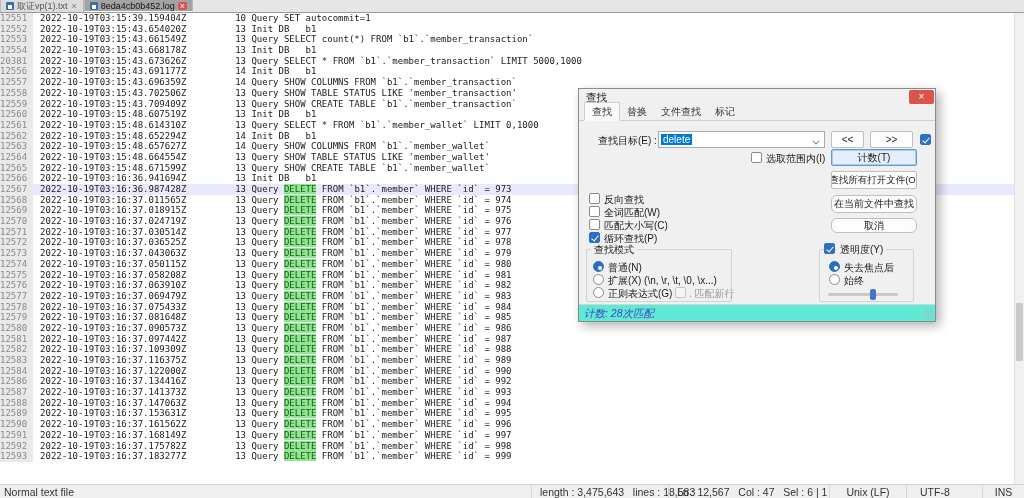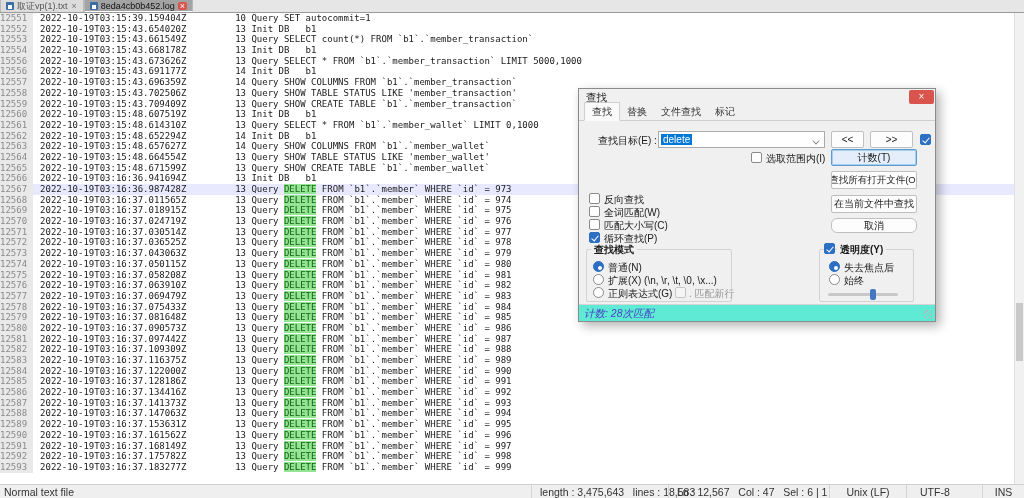--- a/index.html
+++ b/index.html
@@ -65,21 +65,21 @@
   .cb { position:absolute; width:11px; height:11px; background:#fff; border:1px solid #8a8a8a; border-radius:2px; }
   .cb.checked { background:#2d6fc4; border-color:#2d6fc4; }
   .cb.checked:after { content:""; position:absolute; left:2.5px; top:0.5px; width:3px; height:6px;
                       border-right:1.5px solid #fff; border-bottom:1.5px solid #fff; transform:rotate(40deg); }
   .cb.disabled { border-color:#c5c5c5; background:#f5f5f5; }
   .rd { position:absolute; width:11px; height:11px; border:1px solid #8a8a8a; border-radius:50%; background:#fff; }
   .rd.selected { background:#2d6fc4; border-color:#2d6fc4; }
   .rd.selected:after { content:""; position:absolute; left:3.5px; top:3.5px; width:4px; height:4px; border-radius:50%; background:#fff; }
 
   .groupbox { position:absolute; border:1px solid #d2d2d2; border-radius:2px; }
-  .grouplabel { position:absolute; background:#f0f0f0; padding:0 3px; white-space:nowrap;font-weight:bold; }
+  .grouplabel { position:absolute; background:#f0f0f0; padding:0 3px; white-space:nowrap; }
   .gray { color:#9a9a9a; }
 
   .slider-track { position:absolute; height:3px; background:#c8c8c8; border-radius:2px; }
   .slider-thumb { position:absolute; width:6px; height:11px; background:#4576c4; border-radius:2px; }
 
   .dlg-status { position:absolute; left:0; right:0; bottom:0; height:17px; background:#5eead4; border-top:1px solid #d4d4d4;font-style:italic; }
   .dlg-status-text { position:absolute; left:5px; top:2px; color:#4444c4; font-size:10.5px; white-space:nowrap; }
   .grip { position:absolute; right:2px; bottom:2px; width:9px; height:9px;
           background:repeating-linear-gradient(135deg, transparent 0 2px, #b5b5b5 2px 3px); }
 </style>
@@ -97,21 +97,21 @@
     <span>8eda4cb0b452.log</span>
     <span class="tabclose red">×</span>
   </div>
 </div>
 
 <div class="editor">
     <div class="row"><span class="ln">12551</span><span class="code">2022-10-19T03:15:39.159404Z         10 Query SET autocommit=1</span></div>
     <div class="row"><span class="ln">12552</span><span class="code">2022-10-19T03:15:43.654020Z         13 Init DB   b1</span></div>
     <div class="row"><span class="ln">12553</span><span class="code">2022-10-19T03:15:43.661549Z         13 Query SELECT count(*) FROM `b1`.`member_transaction`</span></div>
     <div class="row"><span class="ln">12554</span><span class="code">2022-10-19T03:15:43.668178Z         13 Init DB   b1</span></div>
-    <div class="row"><span class="ln">15556</span><span class="code">2022-10-19T03:15:43.673626Z         13 Query SELECT * FROM `b1`.`member_transaction` LIMIT 5000,1000</span></div>
+    <div class="row"><span class="ln">20381</span><span class="code">2022-10-19T03:15:43.673626Z         13 Query SELECT * FROM `b1`.`member_transaction` LIMIT 5000,1000</span></div>
     <div class="row"><span class="ln">12556</span><span class="code">2022-10-19T03:15:43.691177Z         14 Init DB   b1</span></div>
     <div class="row"><span class="ln">12557</span><span class="code">2022-10-19T03:15:43.696359Z         14 Query SHOW COLUMNS FROM `b1`.`member_transaction`</span></div>
     <div class="row"><span class="ln">12558</span><span class="code">2022-10-19T03:15:43.702506Z         13 Query SHOW TABLE STATUS LIKE 'member_transaction'</span></div>
     <div class="row"><span class="ln">12559</span><span class="code">2022-10-19T03:15:43.709409Z         13 Query SHOW CREATE TABLE `b1`.`member_transaction`</span></div>
     <div class="row"><span class="ln">12560</span><span class="code">2022-10-19T03:15:48.607519Z         13 Init DB   b1</span></div>
     <div class="row"><span class="ln">12561</span><span class="code">2022-10-19T03:15:48.614310Z         13 Query SELECT * FROM `b1`.`member_wallet` LIMIT 0,1000</span></div>
     <div class="row"><span class="ln">12562</span><span class="code">2022-10-19T03:15:48.652294Z         14 Init DB   b1</span></div>
     <div class="row"><span class="ln">12563</span><span class="code">2022-10-19T03:15:48.657627Z         14 Query SHOW COLUMNS FROM `b1`.`member_wallet`</span></div>
     <div class="row"><span class="ln">12564</span><span class="code">2022-10-19T03:15:48.664554Z         13 Query SHOW TABLE STATUS LIKE 'member_wallet'</span></div>
     <div class="row"><span class="ln">12565</span><span class="code">2022-10-19T03:15:48.671599Z         13 Query SHOW CREATE TABLE `b1`.`member_wallet`</span></div>
@@ -127,21 +127,20 @@
     <div class="row"><span class="ln">12575</span><span class="code">2022-10-19T03:16:37.058208Z         13 Query <span class="match">DELETE</span> FROM `b1`.`member` WHERE `id` = 981</span></div>
     <div class="row"><span class="ln">12576</span><span class="code">2022-10-19T03:16:37.063910Z         13 Query <span class="match">DELETE</span> FROM `b1`.`member` WHERE `id` = 982</span></div>
     <div class="row"><span class="ln">12577</span><span class="code">2022-10-19T03:16:37.069479Z         13 Query <span class="match">DELETE</span> FROM `b1`.`member` WHERE `id` = 983</span></div>
     <div class="row"><span class="ln">12578</span><span class="code">2022-10-19T03:16:37.075433Z         13 Query <span class="match">DELETE</span> FROM `b1`.`member` WHERE `id` = 984</span></div>
     <div class="row"><span class="ln">12579</span><span class="code">2022-10-19T03:16:37.081648Z         13 Query <span class="match">DELETE</span> FROM `b1`.`member` WHERE `id` = 985</span></div>
     <div class="row"><span class="ln">12580</span><span class="code">2022-10-19T03:16:37.090573Z         13 Query <span class="match">DELETE</span> FROM `b1`.`member` WHERE `id` = 986</span></div>
     <div class="row"><span class="ln">12581</span><span class="code">2022-10-19T03:16:37.097442Z         13 Query <span class="match">DELETE</span> FROM `b1`.`member` WHERE `id` = 987</span></div>
     <div class="row"><span class="ln">12582</span><span class="code">2022-10-19T03:16:37.109309Z         13 Query <span class="match">DELETE</span> FROM `b1`.`member` WHERE `id` = 988</span></div>
     <div class="row"><span class="ln">12583</span><span class="code">2022-10-19T03:16:37.116375Z         13 Query <span class="match">DELETE</span> FROM `b1`.`member` WHERE `id` = 989</span></div>
     <div class="row"><span class="ln">12584</span><span class="code">2022-10-19T03:16:37.122000Z         13 Query <span class="match">DELETE</span> FROM `b1`.`member` WHERE `id` = 990</span></div>
-    <div class="row"><span class="ln">12585</span><span class="code">2022-10-19T03:16:37.128186Z         13 Query <span class="match">DELETE</span> FROM `b1`.`member` WHERE `id` = 991</span></div>
     <div class="row"><span class="ln">12586</span><span class="code">2022-10-19T03:16:37.134416Z         13 Query <span class="match">DELETE</span> FROM `b1`.`member` WHERE `id` = 992</span></div>
     <div class="row"><span class="ln">12587</span><span class="code">2022-10-19T03:16:37.141373Z         13 Query <span class="match">DELETE</span> FROM `b1`.`member` WHERE `id` = 993</span></div>
     <div class="row"><span class="ln">12588</span><span class="code">2022-10-19T03:16:37.147063Z         13 Query <span class="match">DELETE</span> FROM `b1`.`member` WHERE `id` = 994</span></div>
     <div class="row"><span class="ln">12589</span><span class="code">2022-10-19T03:16:37.153631Z         13 Query <span class="match">DELETE</span> FROM `b1`.`member` WHERE `id` = 995</span></div>
     <div class="row"><span class="ln">12590</span><span class="code">2022-10-19T03:16:37.161562Z         13 Query <span class="match">DELETE</span> FROM `b1`.`member` WHERE `id` = 996</span></div>
     <div class="row"><span class="ln">12591</span><span class="code">2022-10-19T03:16:37.168149Z         13 Query <span class="match">DELETE</span> FROM `b1`.`member` WHERE `id` = 997</span></div>
     <div class="row"><span class="ln">12592</span><span class="code">2022-10-19T03:16:37.175782Z         13 Query <span class="match">DELETE</span> FROM `b1`.`member` WHERE `id` = 998</span></div>
     <div class="row"><span class="ln">12593</span><span class="code">2022-10-19T03:16:37.183277Z         13 Query <span class="match">DELETE</span> FROM `b1`.`member` WHERE `id` = 999</span></div>
   </div>
 <div class="vscroll">
@@ -168,21 +167,21 @@
     </div>
     <div class="btn" style="left:252px; top:9px; width:33px; height:17px;">&lt;&lt;</div>
     <div class="btn" style="left:291px; top:9px; width:43px; height:17px;">&gt;&gt;</div>
     <span class="cb checked" style="left:341px; top:12px;"></span>
 
     <span class="cb" style="left:172px; top:30px;"></span>
     <span class="lbl" style="left:187px; top:30px;">选取范围内(I)</span>
     <div class="btn focused" style="left:252px; top:27px; width:86px; height:17px;">计数(T)</div>
 
     <div class="btn" style="left:252px; top:49px; width:86px; height:18px; font-size:9.5px;">查找所有打开文件(O)</div>
-    <div class="btn" style="left:252px; top:73px; width:86px; height:18px;">在当前文件中查找</div>
+    <div class="btn" style="left:252px; top:73px; width:86px; height:18px;border-radius:6px;">在当前文件中查找</div>
     <div class="btn" style="left:252px; top:96px; width:86px; height:15px;border-radius:6px;">取消</div>
 
     <span class="cb" style="left:10px; top:71px;"></span>
     <span class="lbl" style="left:25px; top:71px;">反向查找</span>
     <span class="cb" style="left:10px; top:84px;"></span>
     <span class="lbl" style="left:25px; top:84px;">全词匹配(W)</span>
     <span class="cb" style="left:10px; top:97px;"></span>
     <span class="lbl" style="left:25px; top:97px;">匹配大小写(C)</span>
     <span class="cb checked" style="left:10px; top:110px;"></span>
     <span class="lbl" style="left:25px; top:110px;">循环查找(P)</span>

